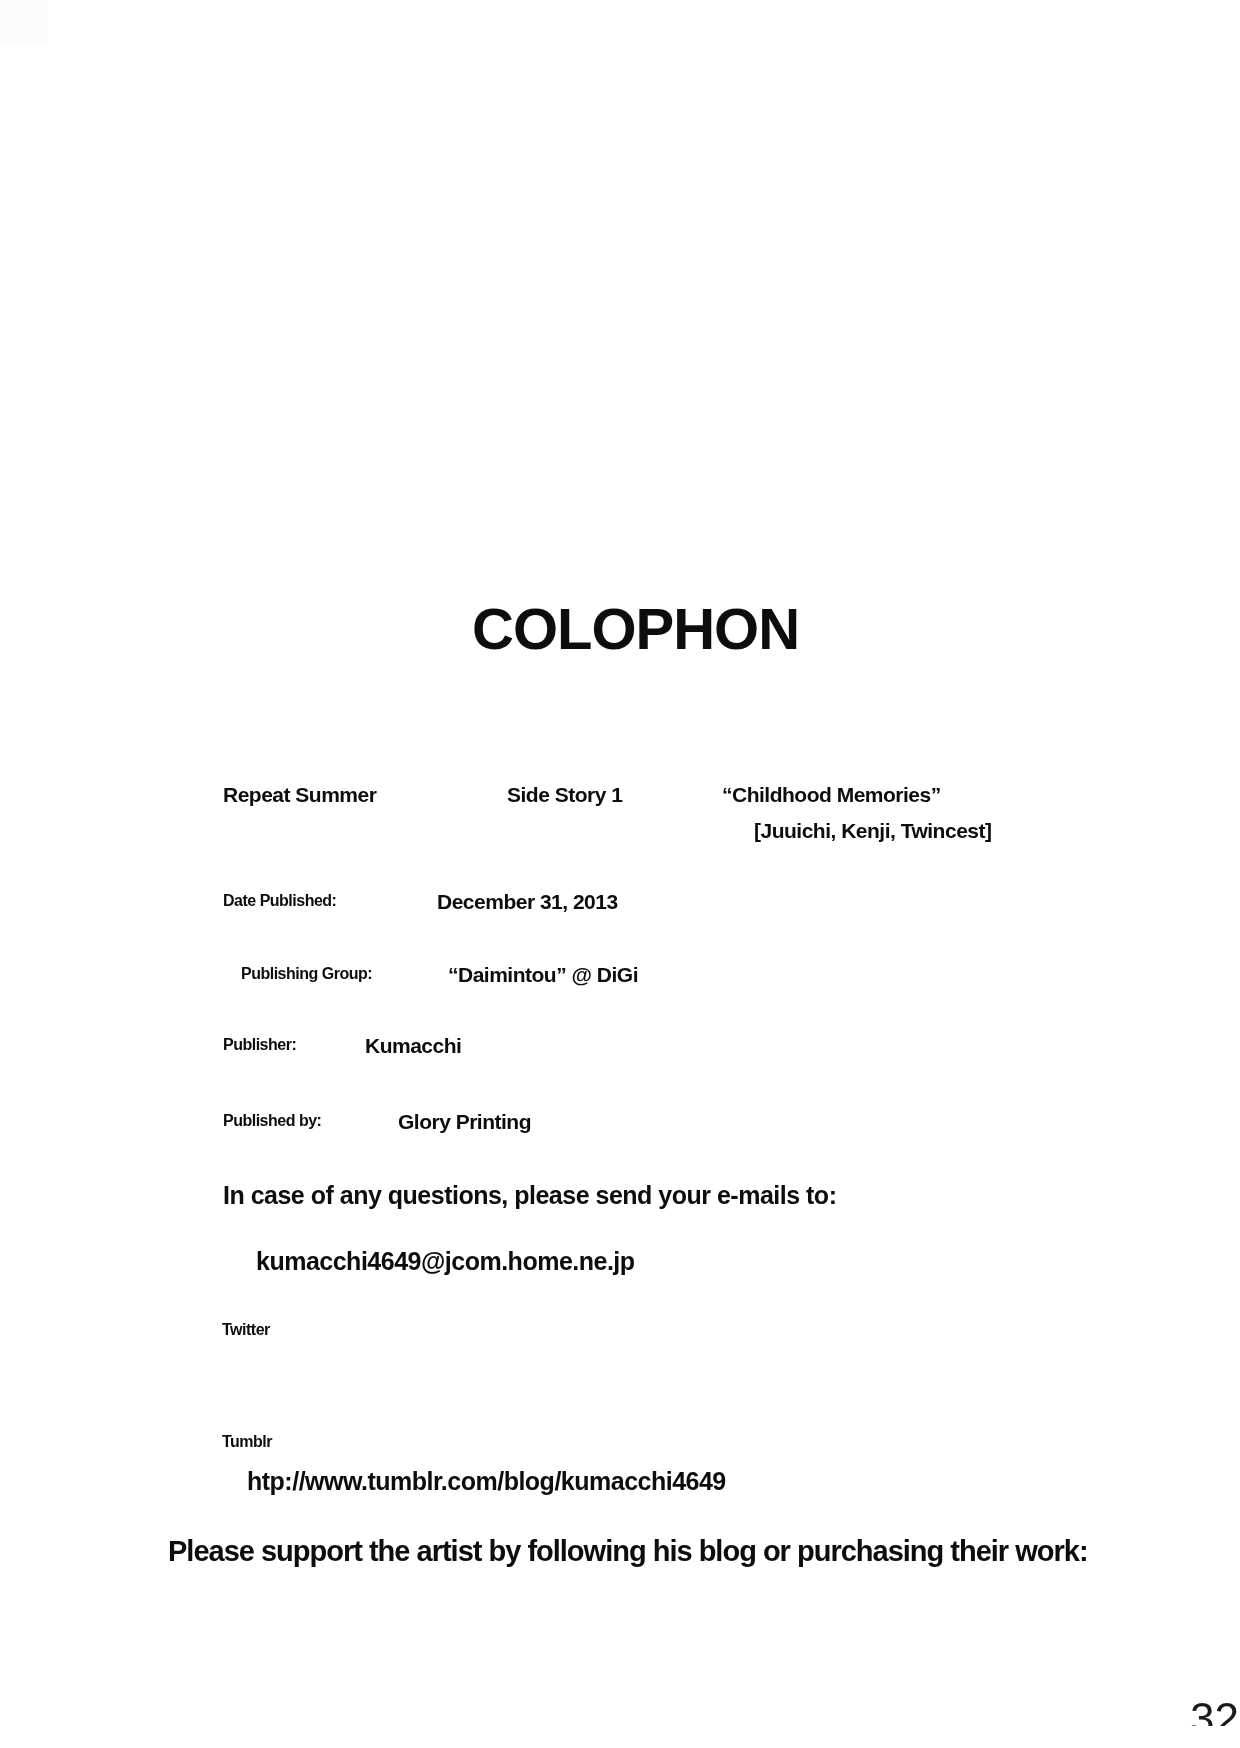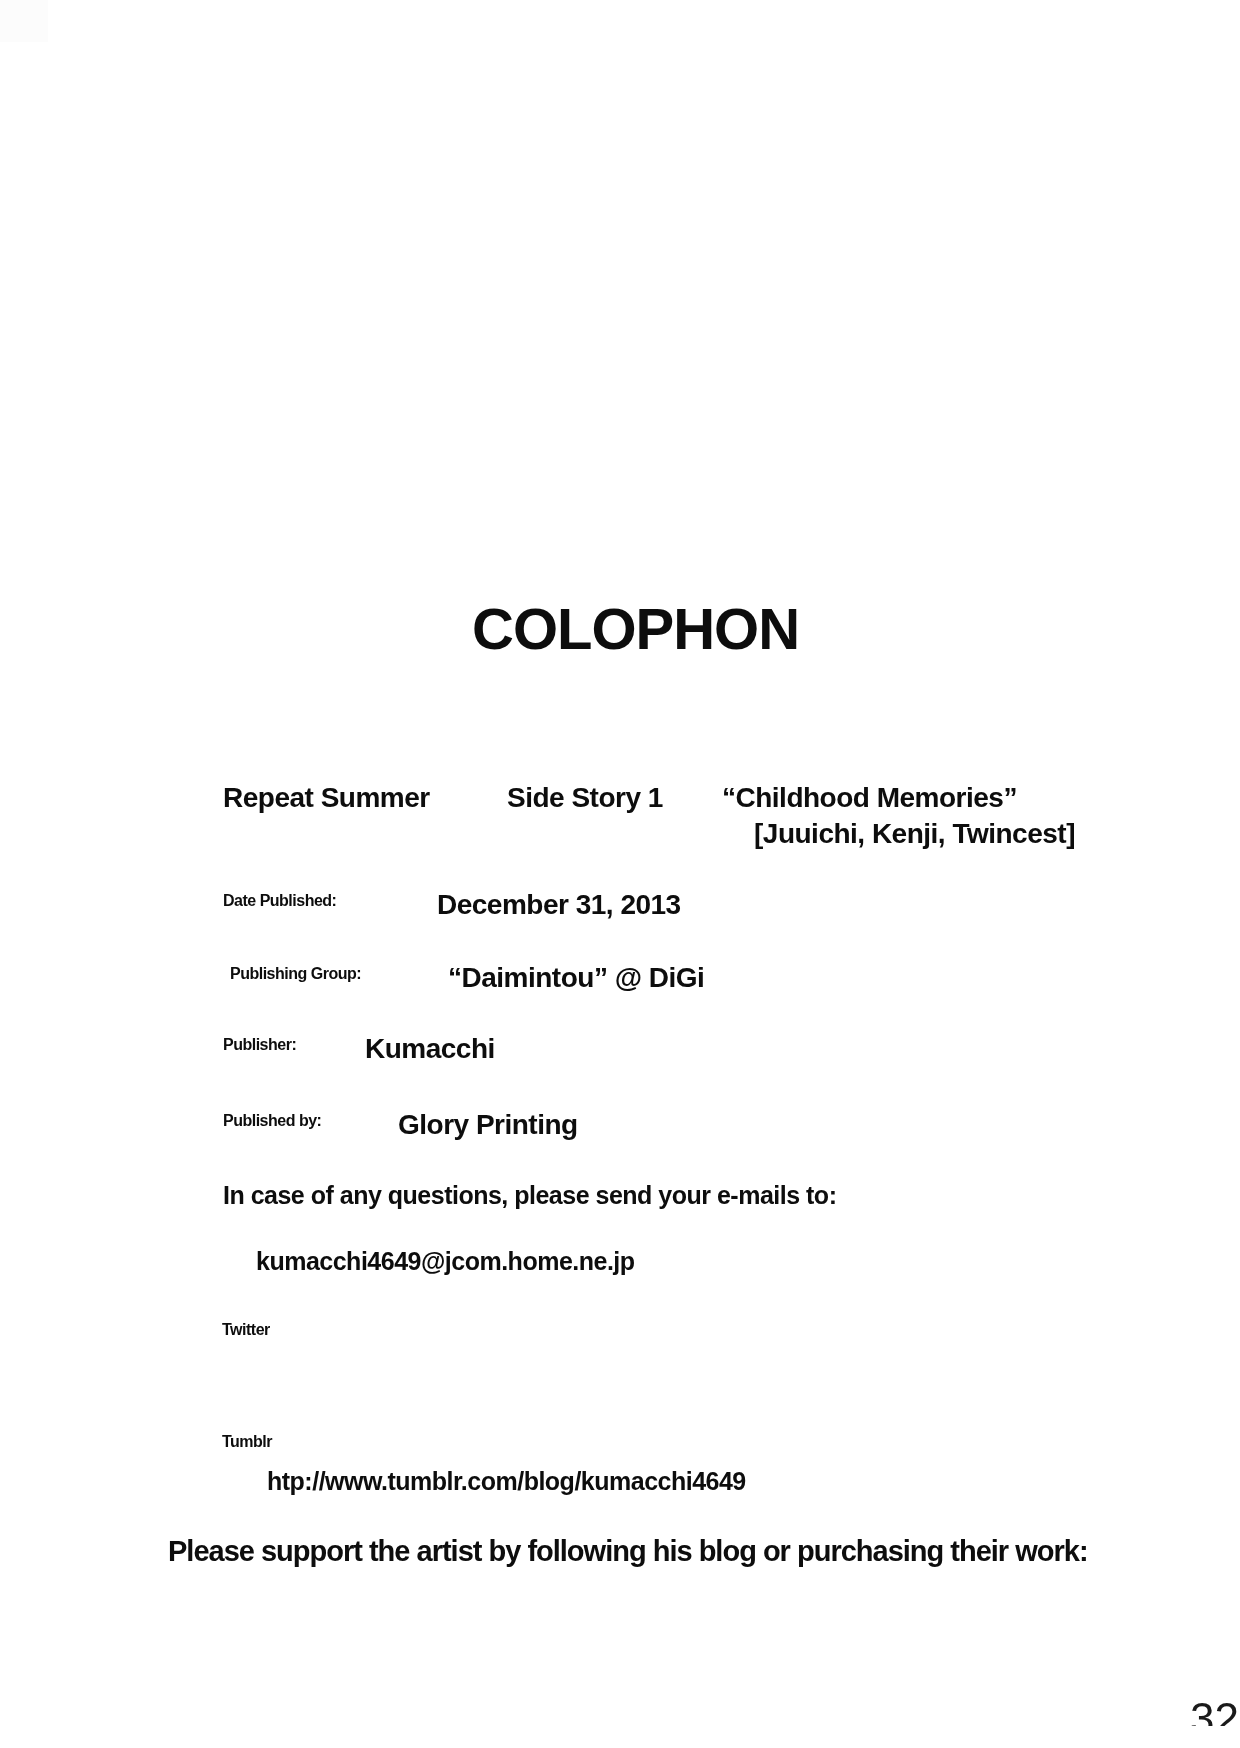--- a/index.html
+++ b/index.html
@@ -16,21 +16,21 @@
     white-space:nowrap;
     font-weight:bold;
     line-height:1;
     letter-spacing:-0.5px;
   }
   .title{
     font-size:58px;
     letter-spacing:-1px;
   }
   .lbl{font-size:16px;}
-  .val{font-size:28px;}
+  .val{font-size:21px;}
   .body{font-size:25px;}
   .support{font-size:29px;letter-spacing:-1px;}
   .pagenum{
     font-weight:normal;
     font-size:44px;
     letter-spacing:0;
     color:#1a1a1a;
   }
   .corner{
     position:absolute;
@@ -49,34 +49,34 @@
   <div class="t title" style="left:472px;top:600px;">COLOPHON</div>
 
   <div class="t val" style="left:223px;top:784px;">Repeat Summer</div>
   <div class="t val" style="left:507px;top:784px;">Side Story 1</div>
   <div class="t val" style="left:722px;top:784px;">“Childhood Memories”</div>
   <div class="t val" style="left:754px;top:820px;">[Juuichi, Kenji, Twincest]</div>
 
   <div class="t lbl" style="left:223px;top:893px;">Date Published:</div>
   <div class="t val" style="left:437px;top:891px;">December 31, 2013</div>
 
-  <div class="t lbl" style="left:230px;top:966px;">Publishing Group:</div>
+  <div class="t lbl" style="left:241px;top:966px;">Publishing Group:</div>
   <div class="t val" style="left:448px;top:964px;">“Daimintou” @ DiGi</div>
 
   <div class="t lbl" style="left:223px;top:1037px;">Publisher:</div>
   <div class="t val" style="left:365px;top:1035px;">Kumacchi</div>
 
   <div class="t lbl" style="left:223px;top:1113px;">Published by:</div>
   <div class="t val" style="left:398px;top:1111px;">Glory Printing</div>
 
   <div class="t body" style="left:223px;top:1183px;">In case of any questions, please send your e-mails to:</div>
   <div class="t body" style="left:256px;top:1249px;">kumacchi4649@jcom.home.ne.jp</div>
 
   <div class="t lbl" style="left:222px;top:1322px;">Twitter</div>
 
   <div class="t lbl" style="left:222px;top:1434px;">Tumblr</div>
-  <div class="t body" style="left:267px;top:1469px;">htp://www.tumblr.com/blog/kumacchi4649</div>
+  <div class="t body" style="left:247px;top:1469px;">htp://www.tumblr.com/blog/kumacchi4649</div>
 
   <div class="t support" style="left:168px;top:1537px;">Please support the artist by following his blog or purchasing their work:</div>
 
   <div class="t pagenum" style="left:1190px;top:1697px;">32</div>
 
 </div>
 
 </body></html>

